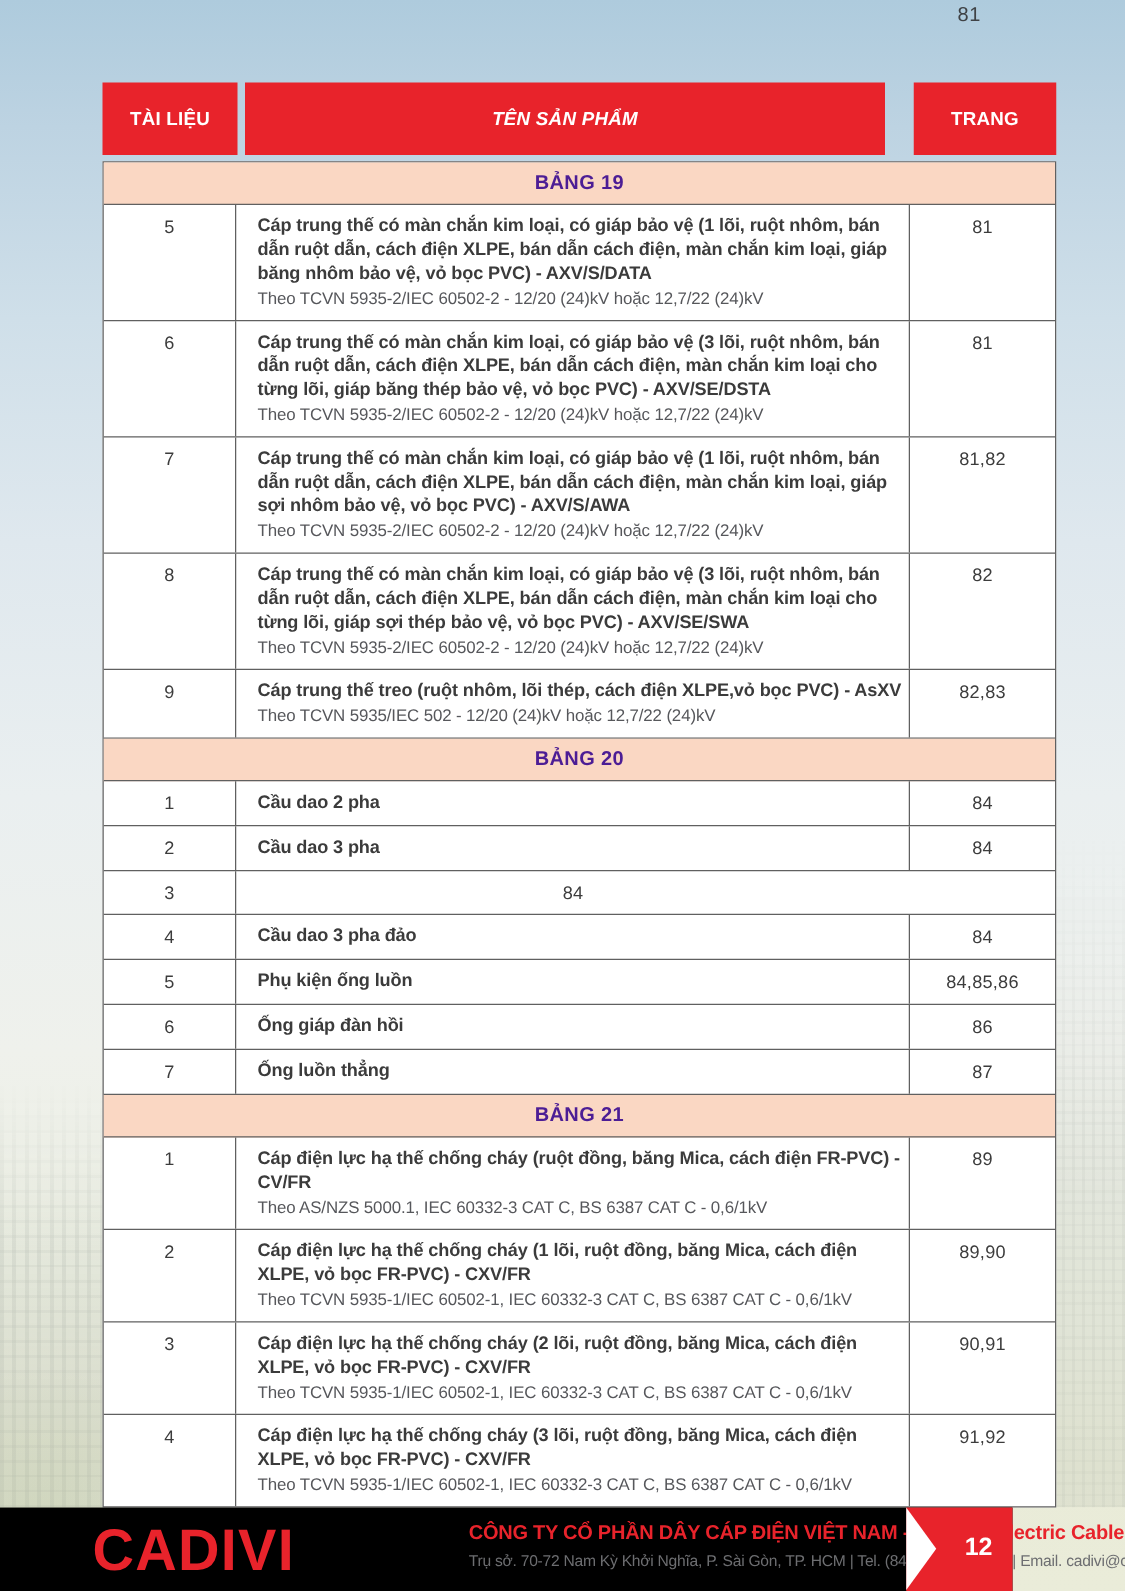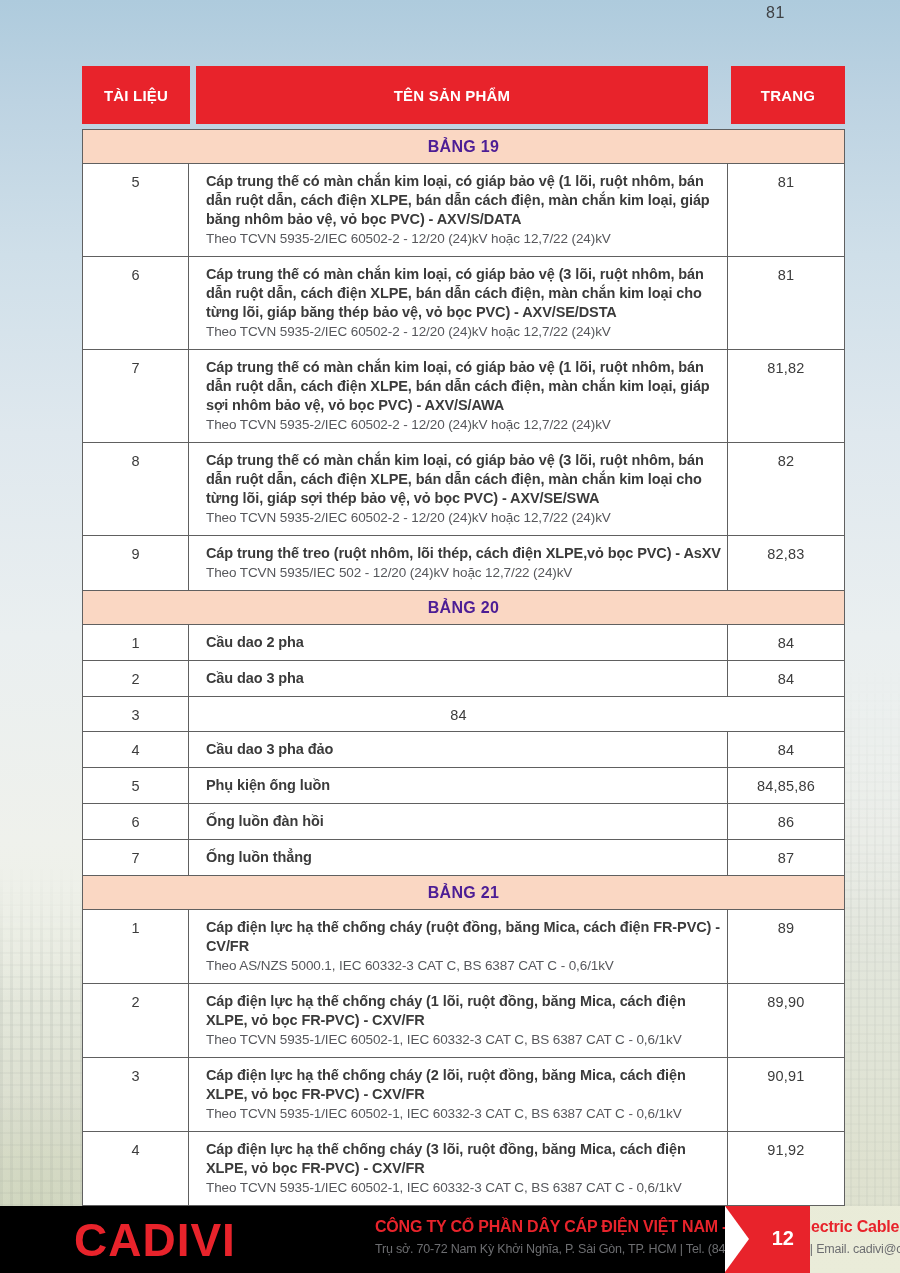--- a/index.html
+++ b/index.html
@@ -42,21 +42,21 @@
 
   
   .doc-table{position:absolute;left:82px;top:66px;width:763px;}
 
   .thead{display:flex;height:58px;margin-bottom:5px;border-radius:14px;}
   .th{
     background:#e8232b;color:#fff;font-weight:bold;font-size:15px;
     display:flex;align-items:center;justify-content:center;letter-spacing:.2px;
   }
   .th1{width:108px;margin-right:6px;}
-  .th2{flex:1;margin-right:23px;}
+  .th2{flex:1;margin-right:23px;font-style:italic;}
   .th3{width:114px;}
 
   .tbody{border:1.5px solid #606060;background:#fff;}
   .section-band{
     background:#fad7c3;border-bottom:1.5px solid #606060;
     min-height:33px;display:flex;align-items:center;justify-content:center;
     font-weight:bold;font-size:16px;color:#4c1d95;letter-spacing:.3px;
   }
   .trow{display:grid;grid-template-columns:106px 539px 1fr;border-bottom:1.5px solid #606060;}
   .tsection:last-child .trow:last-child{border-bottom:none;}
@@ -195,21 +195,21 @@
         <div class="trow">
           <div class="cell cell-num">5</div>
           <div class="cell cell-name">
             <div class="prod-name">Phụ kiện ống luồn</div>
           </div>
           <div class="cell cell-pages">84,85,86</div>
         </div>
         <div class="trow">
           <div class="cell cell-num">6</div>
           <div class="cell cell-name">
-            <div class="prod-name">Ống luồn đàn hồi</div>
+            <div class="prod-name">Ống giáp đàn hồi</div>
           </div>
           <div class="cell cell-pages">86</div>
         </div>
         <div class="trow">
           <div class="cell cell-num">7</div>
           <div class="cell cell-name">
             <div class="prod-name">Ống luồn thẳng</div>
           </div>
           <div class="cell cell-pages">87</div>
         </div>

